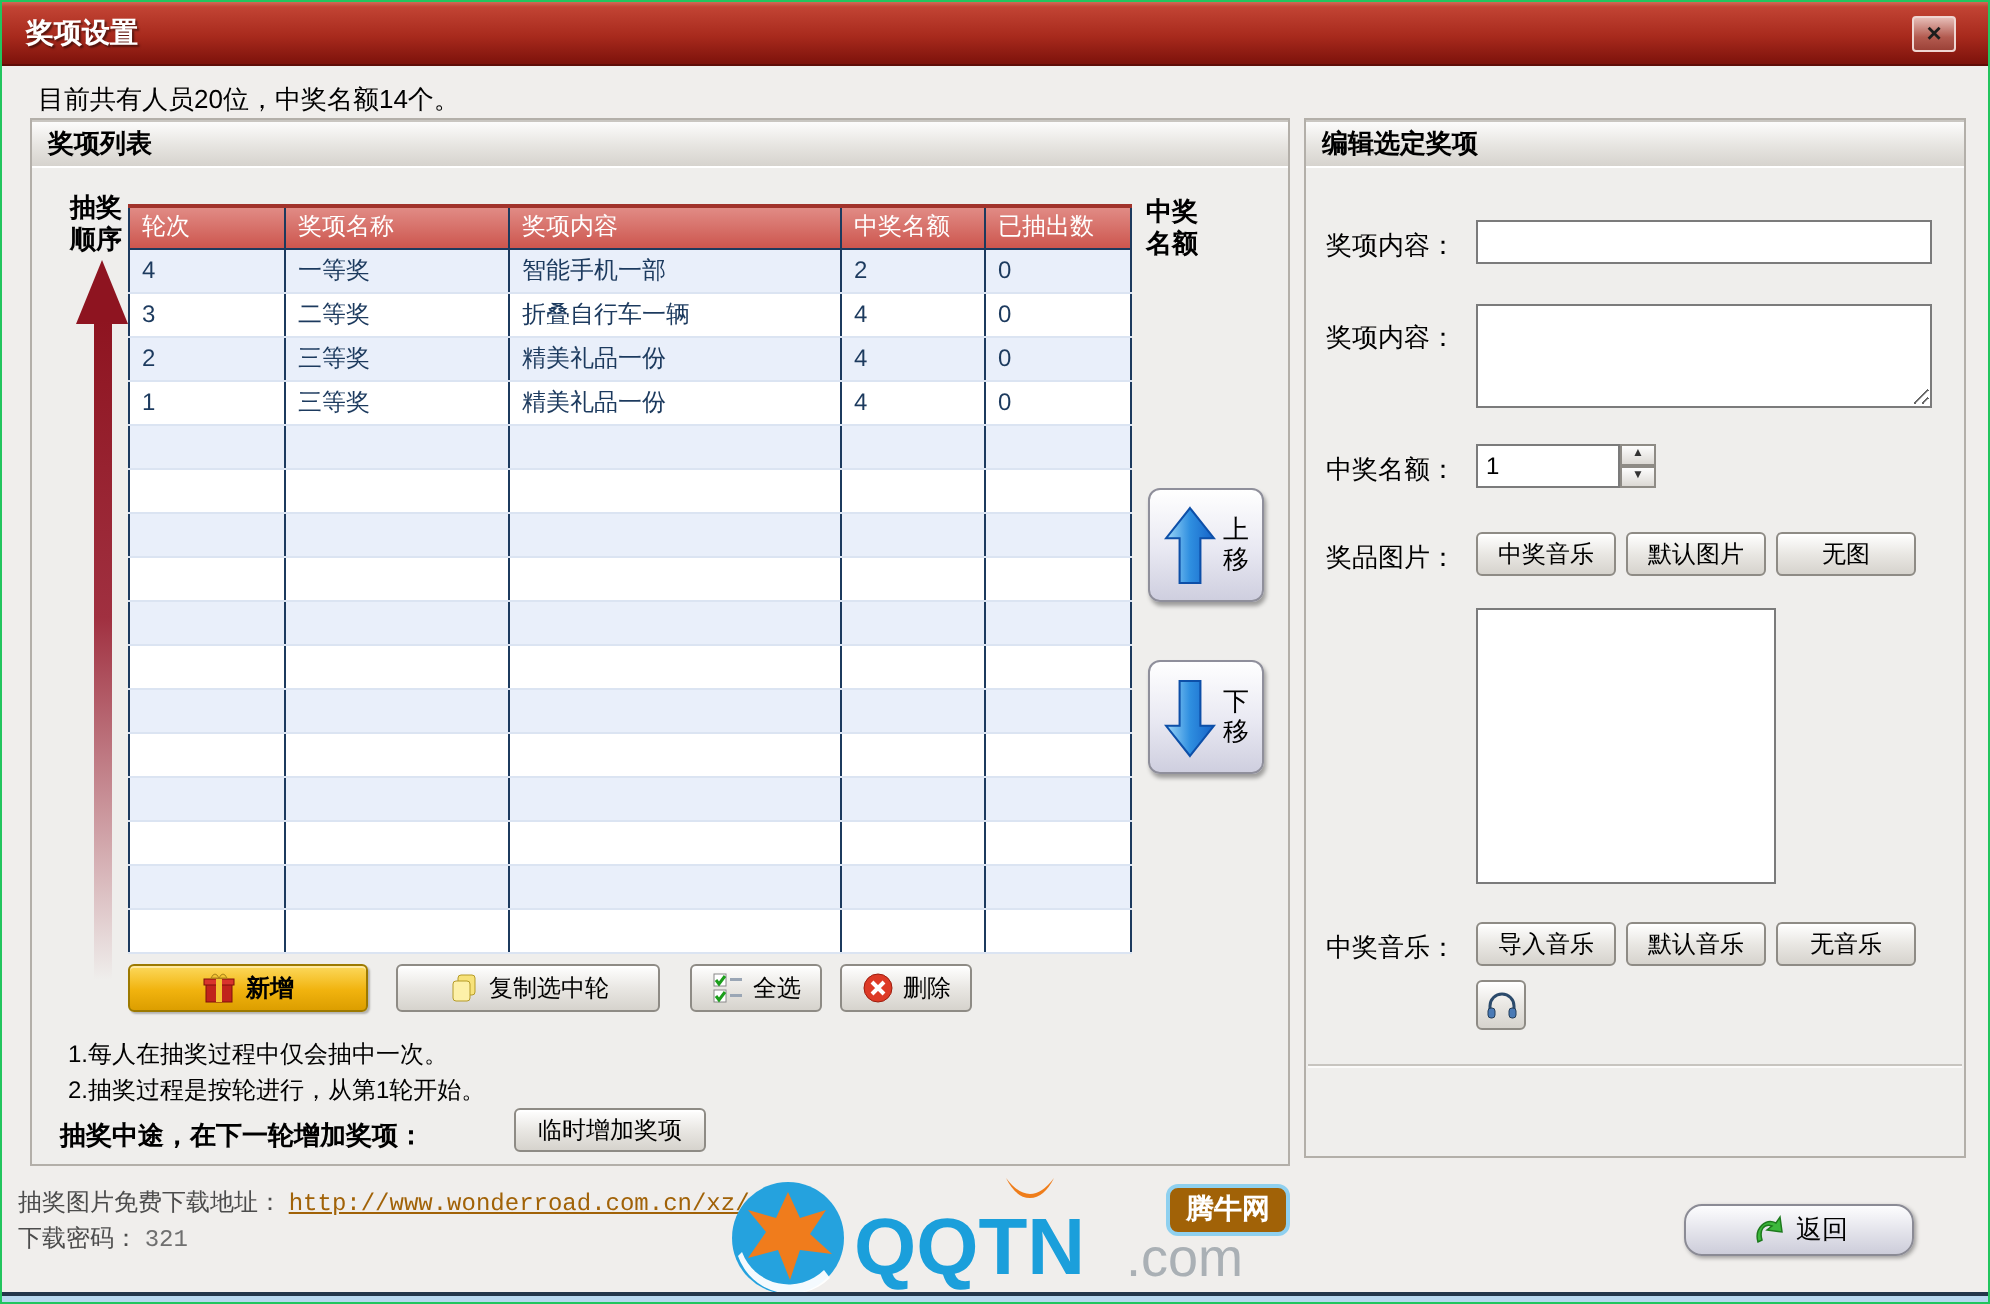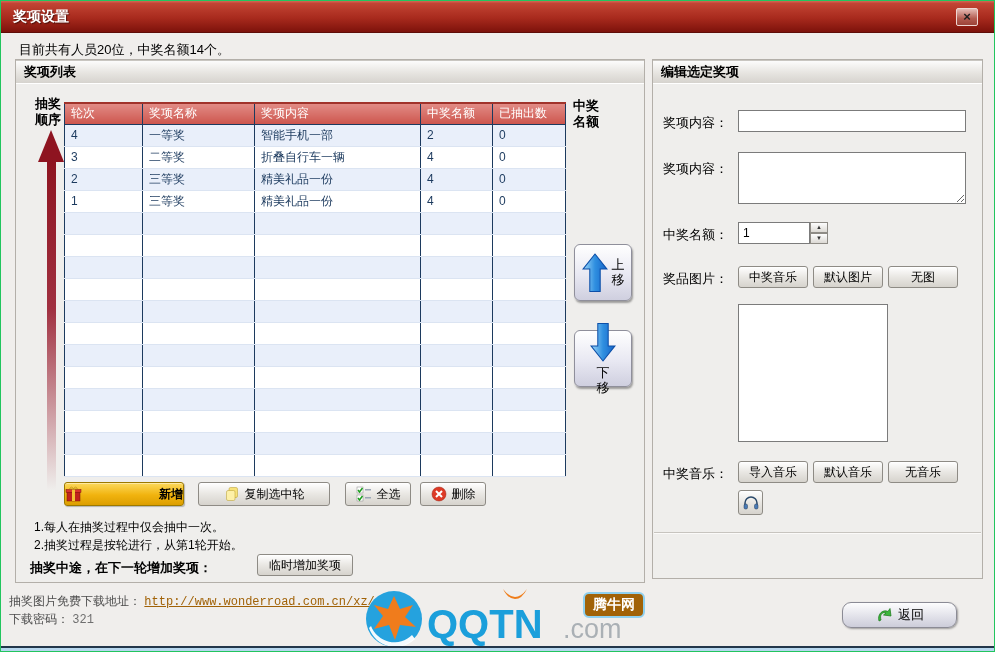--- a/index.html
+++ b/index.html
@@ -39,30 +39,30 @@
   .prize-table th { background:linear-gradient(#e18b85,#cd564e); border-top:2px solid #a1332b; color:#fff; font-weight:normal; text-align:left; padding:0 0 0 6px; height:21px; font-size:12px; border-right:1px solid #1c3a5e; border-bottom:1px solid #1c3a5e; }
   .prize-table td { height:22px; padding:0 0 0 6px; font-size:12px; color:#1c3a5e; border-right:1px solid #1c3a5e; border-bottom:1px solid #dbe4f2; overflow:hidden; white-space:nowrap; }
   .prize-table tr.alt td { background:#e9effa; }
 
   .round-adjust-label { position:absolute; left:555px; top:38px; width:30px; font-weight:bold; font-size:13px; line-height:1.25; word-break:break-all; text-align:center; }
 
   .btn-move { position:absolute; left:558px; width:58px; height:57px; border-radius:6px; cursor:pointer;
     background:linear-gradient(#ffffff,#e8e8f2 55%,#cfcfdf); border:1px solid #8f8f9b; box-shadow:1px 2px 2px rgba(0,0,0,.35);
     display:flex; align-items:center; justify-content:center; gap:4px; }
   .btn-move .stack { width:1em; word-break:break-all; line-height:1.15; font-size:13px; color:#000; }
-  #move-up { top:184px; } #move-down { top:270px;flex-direction:column; }
+  #move-up { top:184px; } #move-down { top:270px; }
 
   
   .btn { display:flex; align-items:center; justify-content:center; gap:5px; cursor:pointer;
     background:linear-gradient(#ffffff,#e9e7e3 50%,#d6d3cd); border:1px solid #8e8b85; border-radius:3px;
     font-size:12px; color:#000; box-shadow:inset 0 1px 0 #fff; }
   .btn-gold { background:linear-gradient(#fcd95c,#f1b30e 55%,#dc9e00); border:1px solid #9c7900; box-shadow:inset 0 1px 0 #ffe9a0, 1px 1px 1px rgba(0,0,0,.25); font-weight:bold; }
 
   .row-buttons .btn { position:absolute; height:24px; }
-  #btn-add        { left:48px;  top:422px; width:120px;justify-content:space-between; }
+  #btn-add        { left:48px;  top:422px; width:120px; }
   #btn-copy       { left:182px; top:422px; width:132px; }
   #btn-select-all { left:329px; top:422px; width:66px;  }
   #btn-delete     { left:404px; top:422px; width:66px;  }
 
   .note { position:absolute; left:18px; font-size:12px; color:#000; }
   #note-1 { top:459px; } #note-2 { top:477px; }
   .temp-add-label { position:absolute; left:14px; top:499px; font-weight:bold; font-size:13px; }
   #btn-temp-add { position:absolute; left:241px; top:494px; width:96px; height:22px; }
 
   

